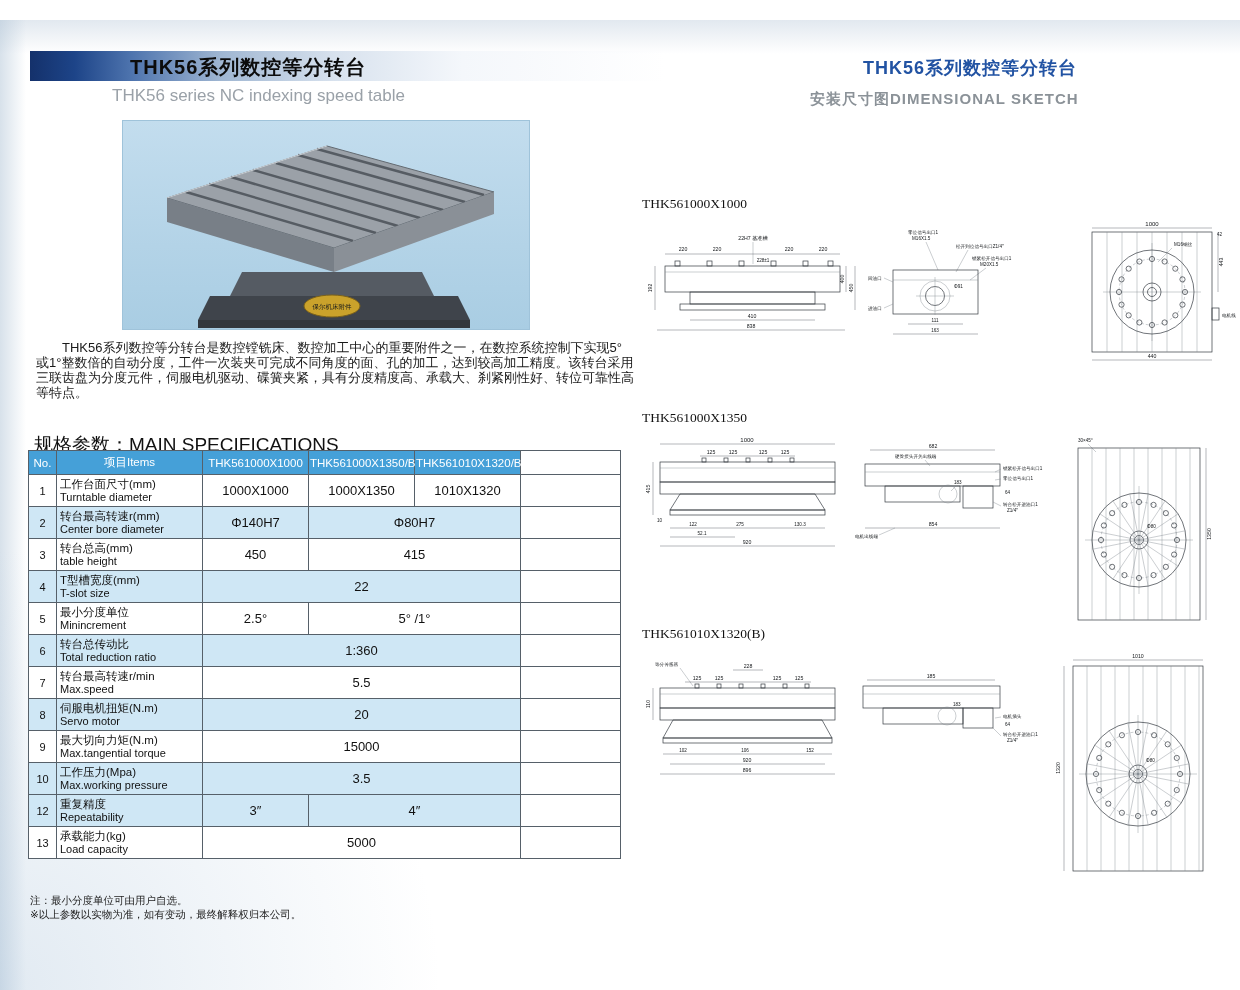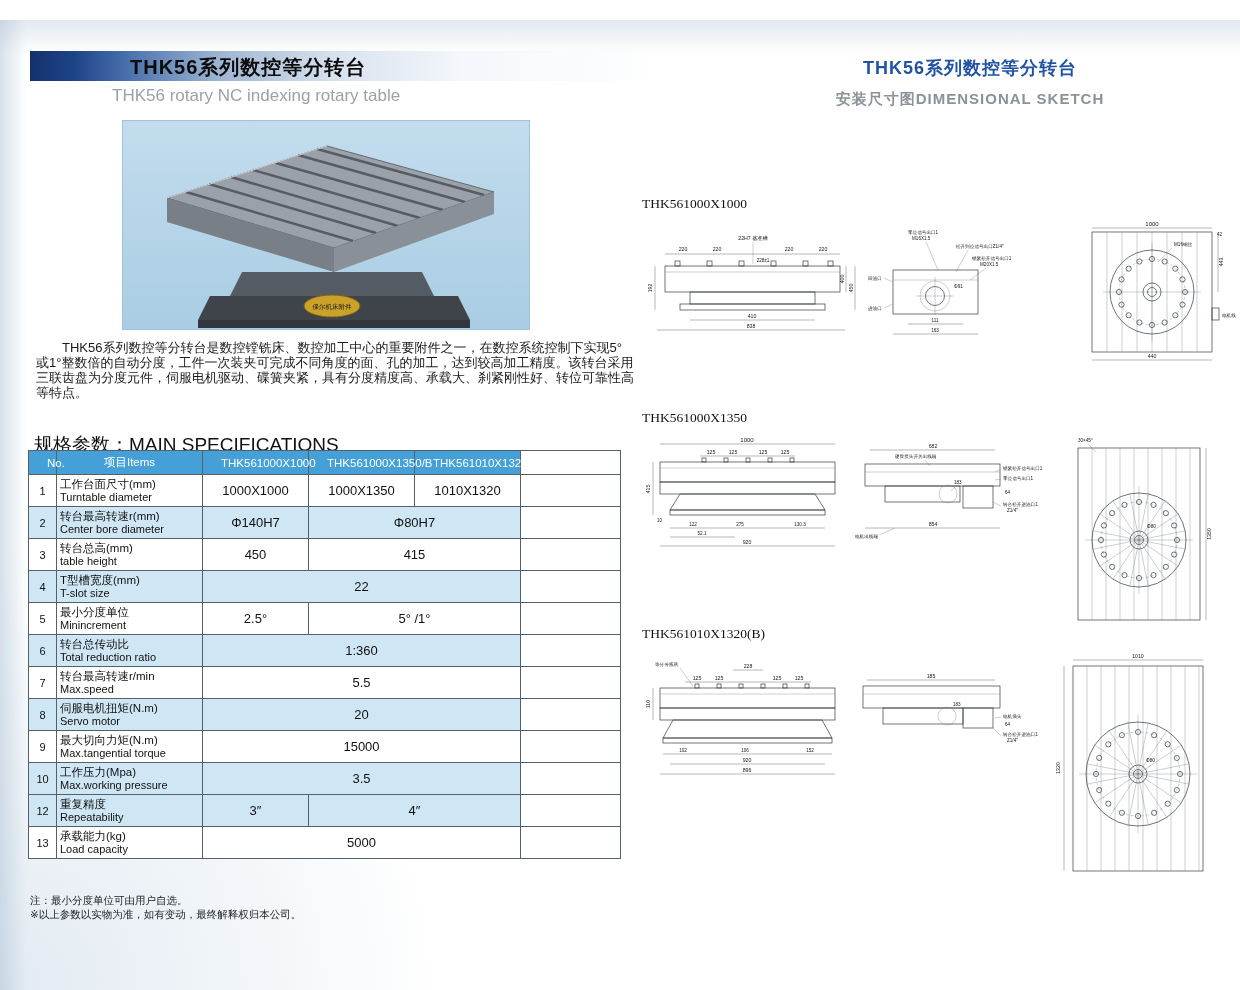--- a/index.html
+++ b/index.html
@@ -19,54 +19,54 @@
 
   .photo { position:absolute; left:122px; top:100px; width:408px; height:210px;
     background:linear-gradient(180deg,#c3ddee 0%,#b3d3e7 60%,#a9cde3 100%);
     box-shadow:0 0 0 1px #9fc3da inset; }
 
   .desc { position:absolute; left:36px; top:320px; width:600px; font-size:13px; line-height:15px; text-indent:2em; color:#1a1a1a; }
   .spec-heading { position:absolute; left:34px; top:412px; font-size:19px; color:#111; }
 
   table.spec { position:absolute; left:28px; top:430px; border-collapse:collapse; table-layout:fixed; width:592px; font-size:11px; }
   .spec th, .spec td { border:1px solid #566069; }
-  .spec th { background:#45a0d8; color:#fff; font-weight:normal; font-size:11.5px; padding:4px 18px; }
+  .spec th { background:#45a0d8; color:#fff; font-weight:normal; font-size:11.5px; padding:4px 1px; }
   .spec th.hempty { background:#fff; }
   .spec td { padding:2px 3px; background:#fff; }
   .spec td.no { text-align:center; font-size:11px; }
   .spec td.item .cn { font-size:11.5px; line-height:14px; }
   .spec td.item .en { font-size:11px; line-height:13px; }
   .spec td.val { text-align:center; font-size:13px; }
   .spec tr.alt td { background:#cfe7f5; }
   .spec td.empty { background:#fff !important; }
 
   .notes { position:absolute; left:30px; top:873px; font-size:10.5px; line-height:14px; color:#222; }
 
   .r-title { position:absolute; left:830px; top:36px; width:280px; text-align:center; font-size:18px; font-weight:bold; color:#2253a3; letter-spacing:1px; }
-  .r-sub { position:absolute; left:810px; top:70px; width:320px; text-align:center; font-size:15px; font-weight:bold; color:#8b9298; letter-spacing:1px; }
+  .r-sub { position:absolute; left:810px; top:70px; width:320px; text-align:left; font-size:15px; font-weight:bold; color:#8b9298; letter-spacing:1px; }
 
   .drawing { position:absolute; left:640px; width:598px; }
   #d1 { top:176px; } #d2 { top:390px; } #d3 { top:606px; }
   .d-label { font-family:"Liberation Serif","DejaVu Serif",serif; font-size:13.5px; color:#111; margin:0 0 2px 2px; }
 
   svg text { font-family:"Liberation Sans","DejaVu Sans",sans-serif; fill:#15181b; }
   .L { stroke:#343a40; stroke-width:.7; fill:none; }
   .T { stroke:#7b838b; stroke-width:.4; fill:none; }
   .D { stroke:#59616a; stroke-width:.45; fill:none; }
   text.A { font-size:6px; } text.B { font-size:5.2px; } text.C { font-size:4.6px; }
 </style>
 </head>
 <body>
 
 <div class="page">
 
   <div class="header-band">
     <h1 class="title-cn">THK56系列数控等分转台</h1>
   </div>
-  <div class="subtitle-en">THK56 rotary NC indexing rotary table</div>
+  <div class="subtitle-en">THK56 series NC indexing speed table</div>
 
   <div class="photo">
     <svg width="408" height="210" viewBox="0 0 408 210">
       <g>
         <polygon points="45,78 205,26 372,72 212,128" fill="#9ba1a8" stroke="#636a71" stroke-width="1"></polygon>
         <line x1="64" y1="72" x2="231" y2="121" stroke="#565c63" stroke-width="2.5"></line>
         <line x1="87" y1="64" x2="254" y2="113" stroke="#565c63" stroke-width="2.5"></line>
         <line x1="109" y1="57" x2="276" y2="106" stroke="#565c63" stroke-width="2.5"></line>
         <line x1="131" y1="50" x2="298" y2="98" stroke="#565c63" stroke-width="2.5"></line>
         <line x1="154" y1="43" x2="321" y2="90" stroke="#565c63" stroke-width="2.5"></line>

